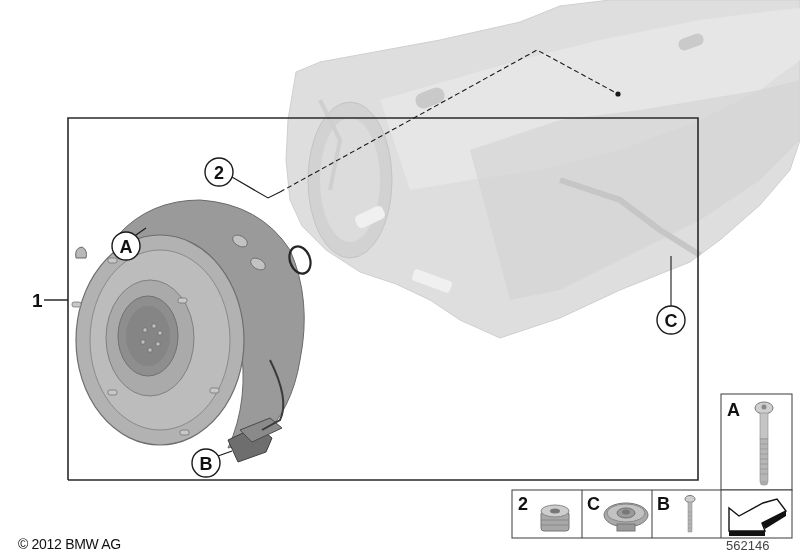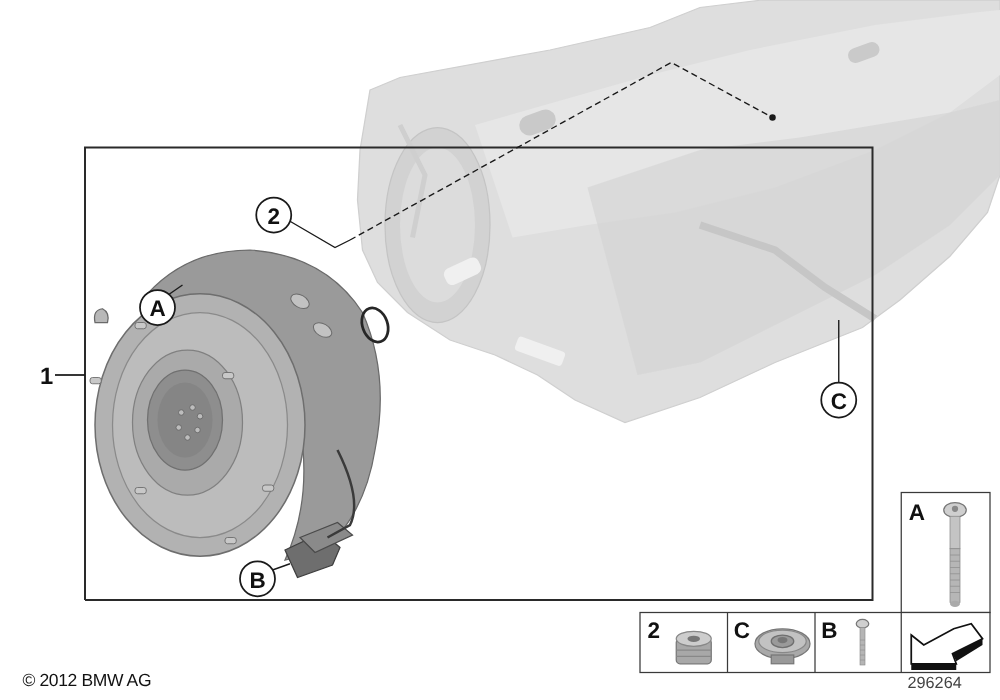--- a/index.html
+++ b/index.html
@@ -186,14 +186,14 @@
   <g>
     <g>
       <path d="M729,508 L739,516 L763,503 L777,499 L786,511 L762,523 L765,531 L729,531 Z" fill="#fff" stroke="#111" stroke-width="1.4"></path>
       <path d="M729,531 L765,531 L765,536 L729,536 Z" fill="#111"></path>
       <path d="M762,523 L786,511 L786,516 L765,529 Z" fill="#111"></path>
     </g>
   </g>
 </svg>
 
 <div class="txt copyright">© 2012 BMW AG</div>
-<div class="txt diagram-id">296264</div>
+<div class="txt diagram-id">562146</div>
 </div>
 
 </body></html>

